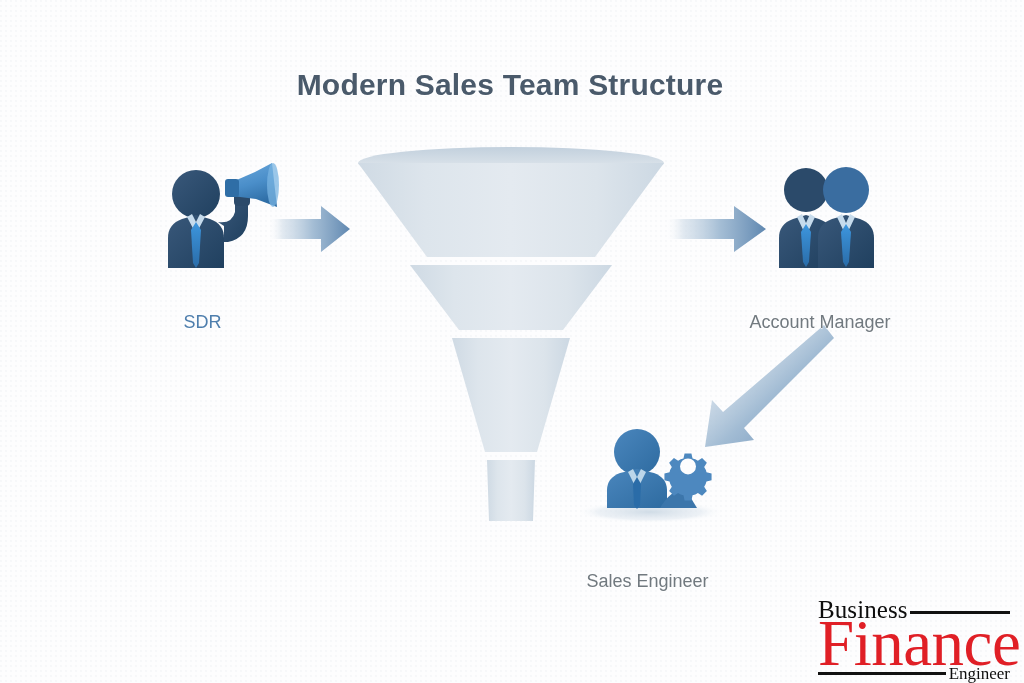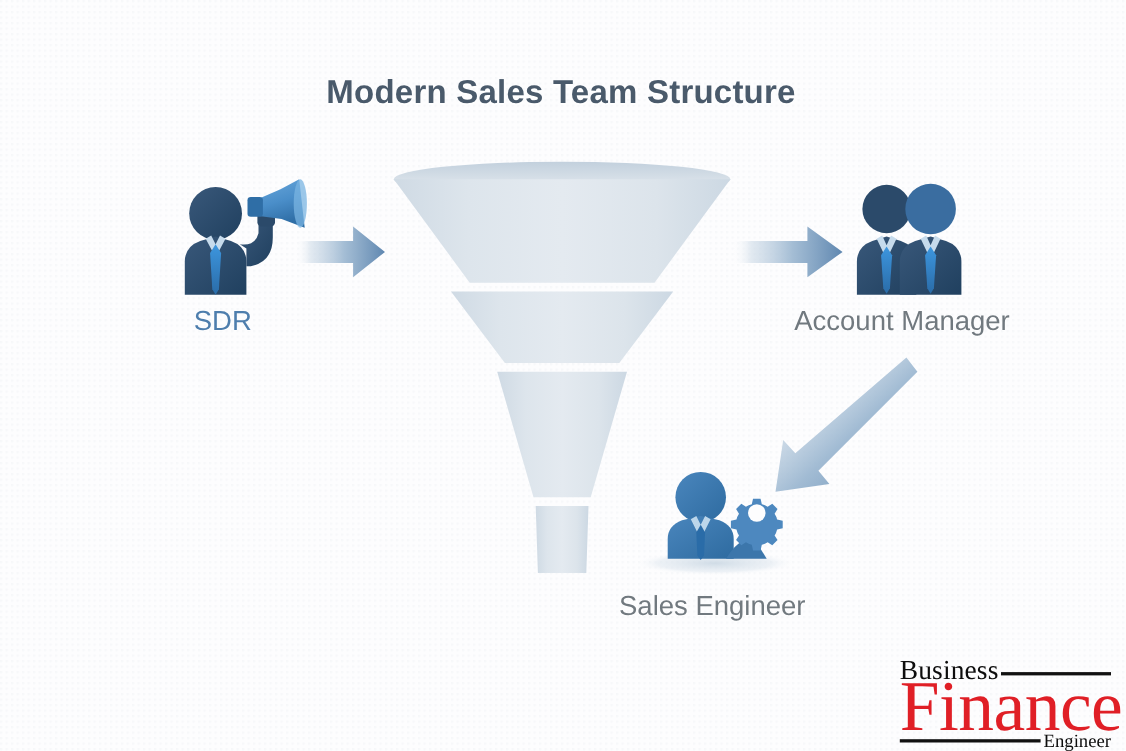--- a/index.html
+++ b/index.html
@@ -37,24 +37,25 @@
     font-weight: bold;
     letter-spacing: 0.2px;
     color: #4a5a6b;
     text-shadow: 0 1px 1px rgba(255,255,255,0.9);
   }
 
   
   .role-label {
     position: absolute;
     text-align: center;
-    font-size: 25px;
+    font-size: 18px;
     font-weight: 400;
     white-space: nowrap;
     text-shadow: 0 1px 1px rgba(255,255,255,0.85);
+    margin-top: 34px;
   }
   #label-sdr {
     left: 95px;
     top: 278px;
     width: 215px;
     color: #4e7ead;
   }
   #label-am {
     left: 700px;
     top: 278px;

